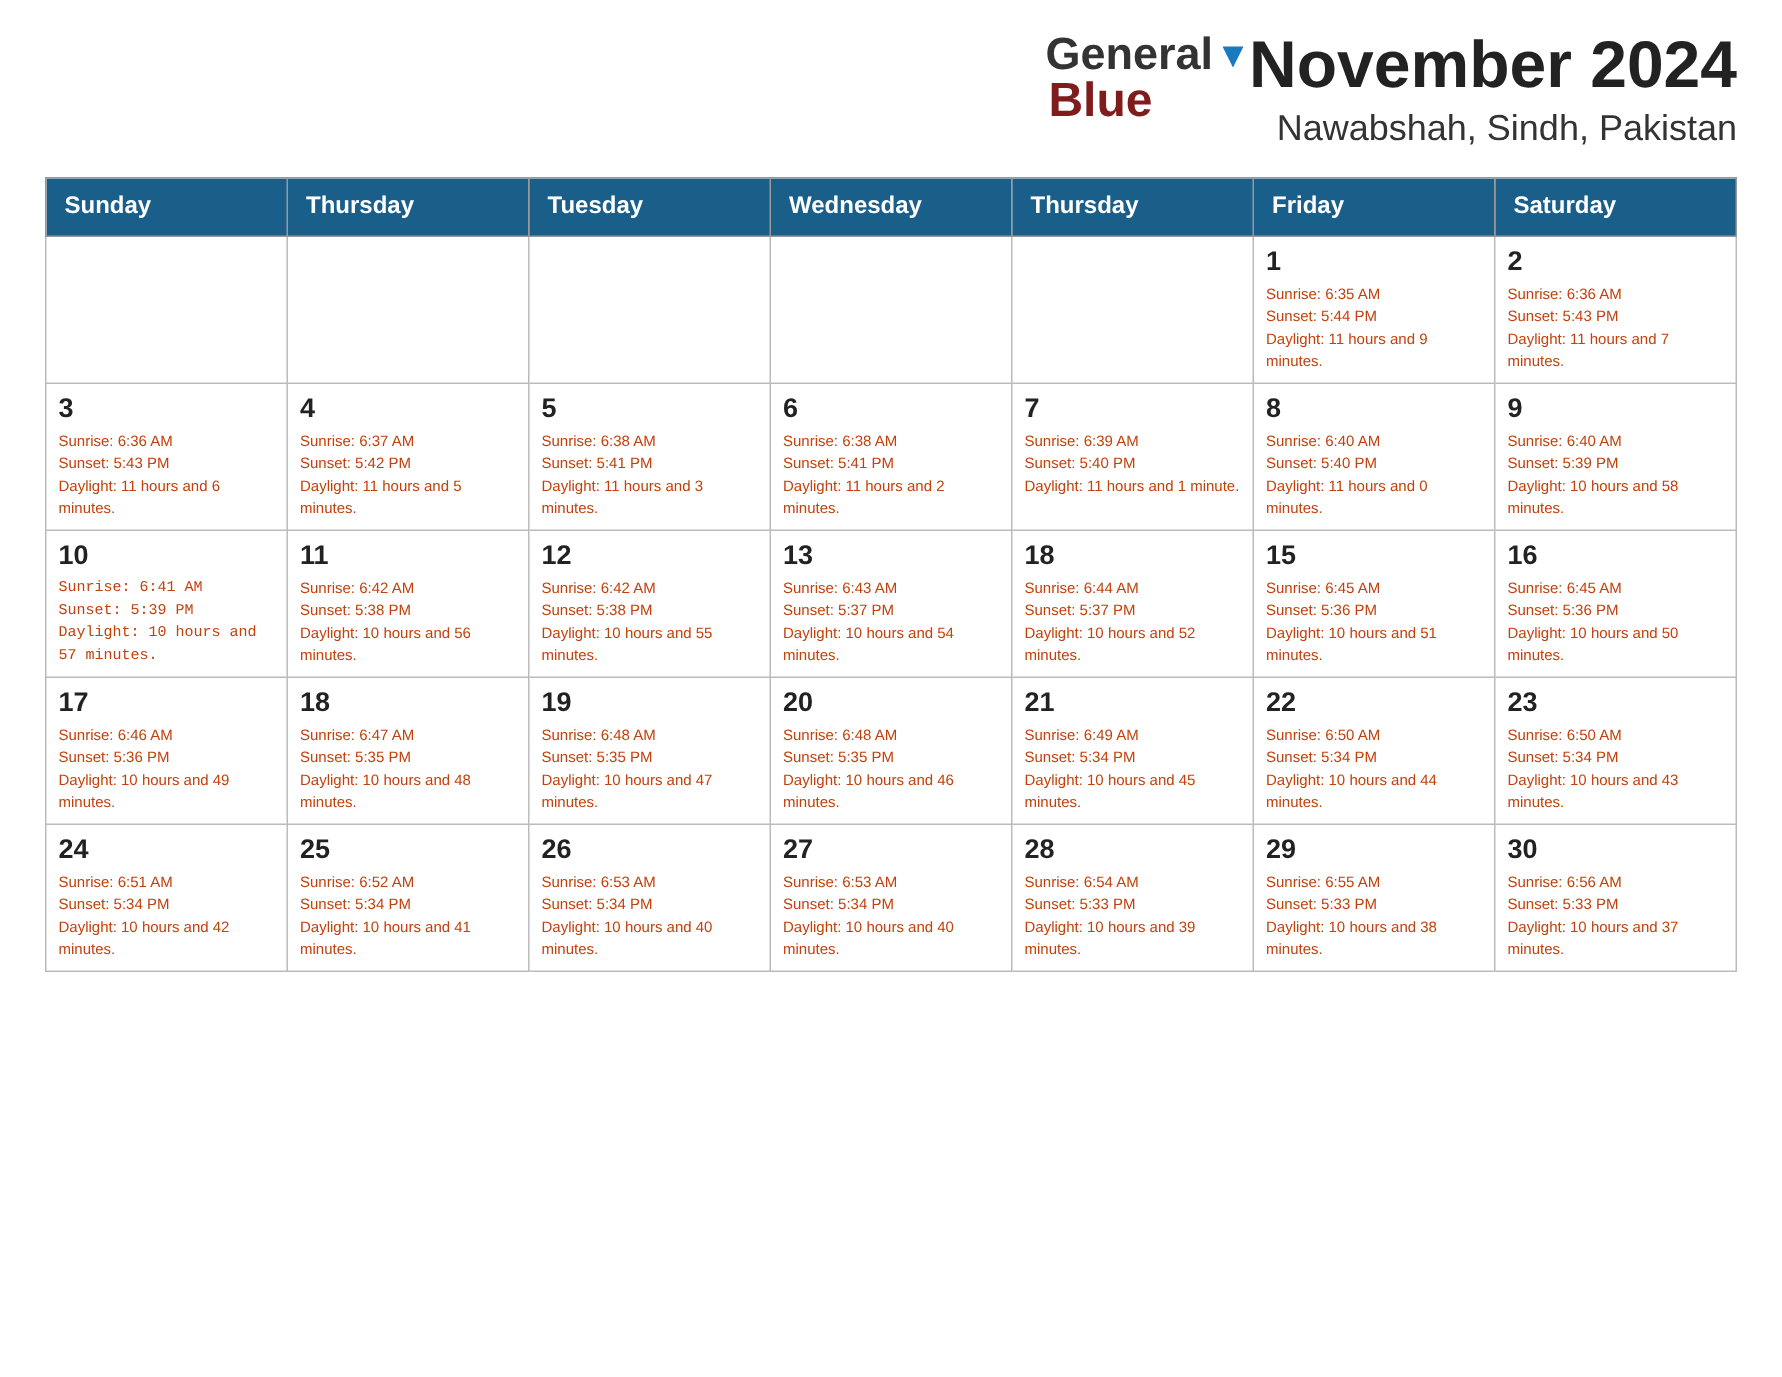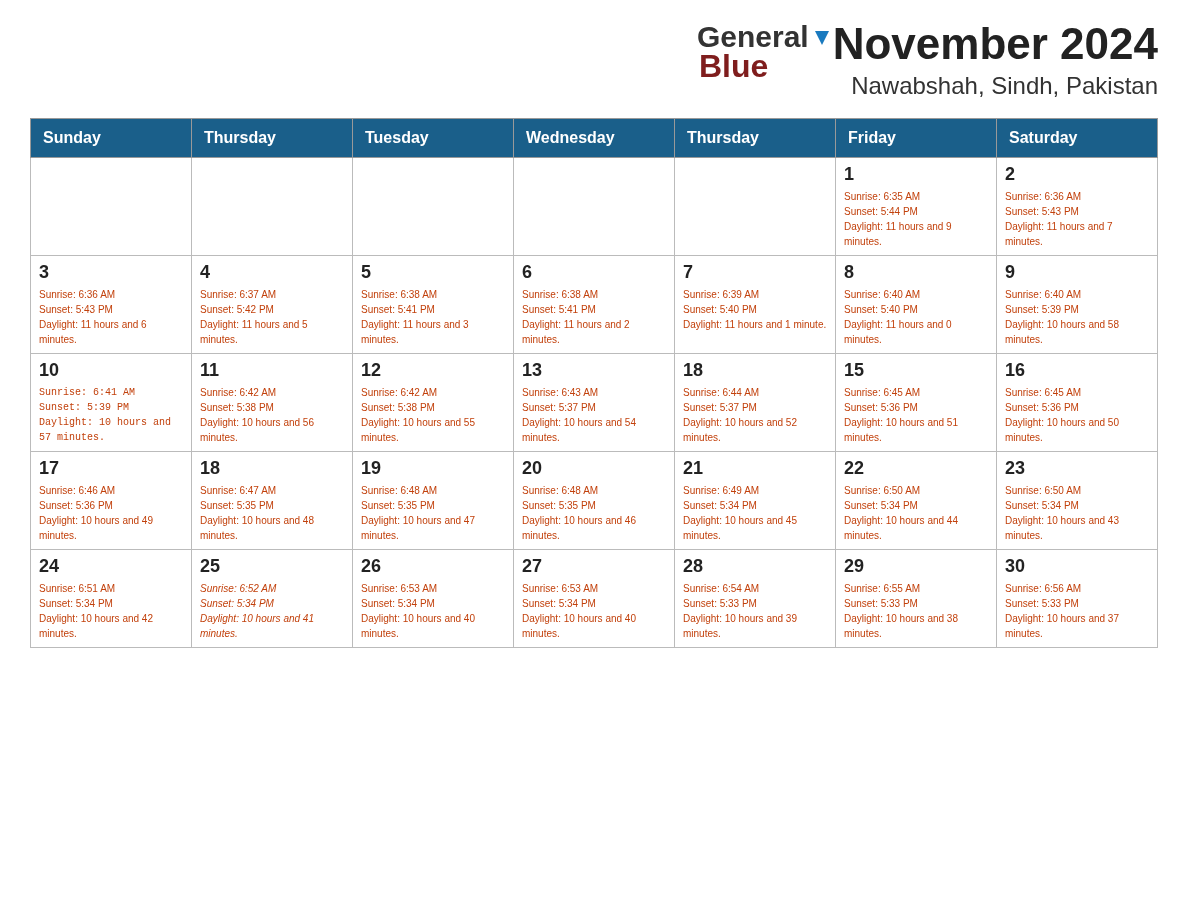--- a/index.html
+++ b/index.html
@@ -264,21 +264,21 @@
       </tr>
       <tr>
         <td>
           <span class="day-number">24</span>
           <div class="day-info" style="white-space: pre-line;">Sunrise: 6:51 AM
 Sunset: 5:34 PM
 Daylight: 10 hours and 42 minutes.</div>
         </td>
         <td>
           <span class="day-number">25</span>
-          <div class="day-info" style="white-space: pre-line; font-style: italic;">Sunrise: 6:52 AM
+          <div class="day-info" style="white-space: pre-line;">Sunrise: 6:52 AM
 Sunset: 5:34 PM
 Daylight: 10 hours and 41 minutes.</div>
         </td>
         <td>
           <span class="day-number">26</span>
           <div class="day-info" style="white-space: pre-line;">Sunrise: 6:53 AM
 Sunset: 5:34 PM
 Daylight: 10 hours and 40 minutes.</div>
         </td>
         <td>

